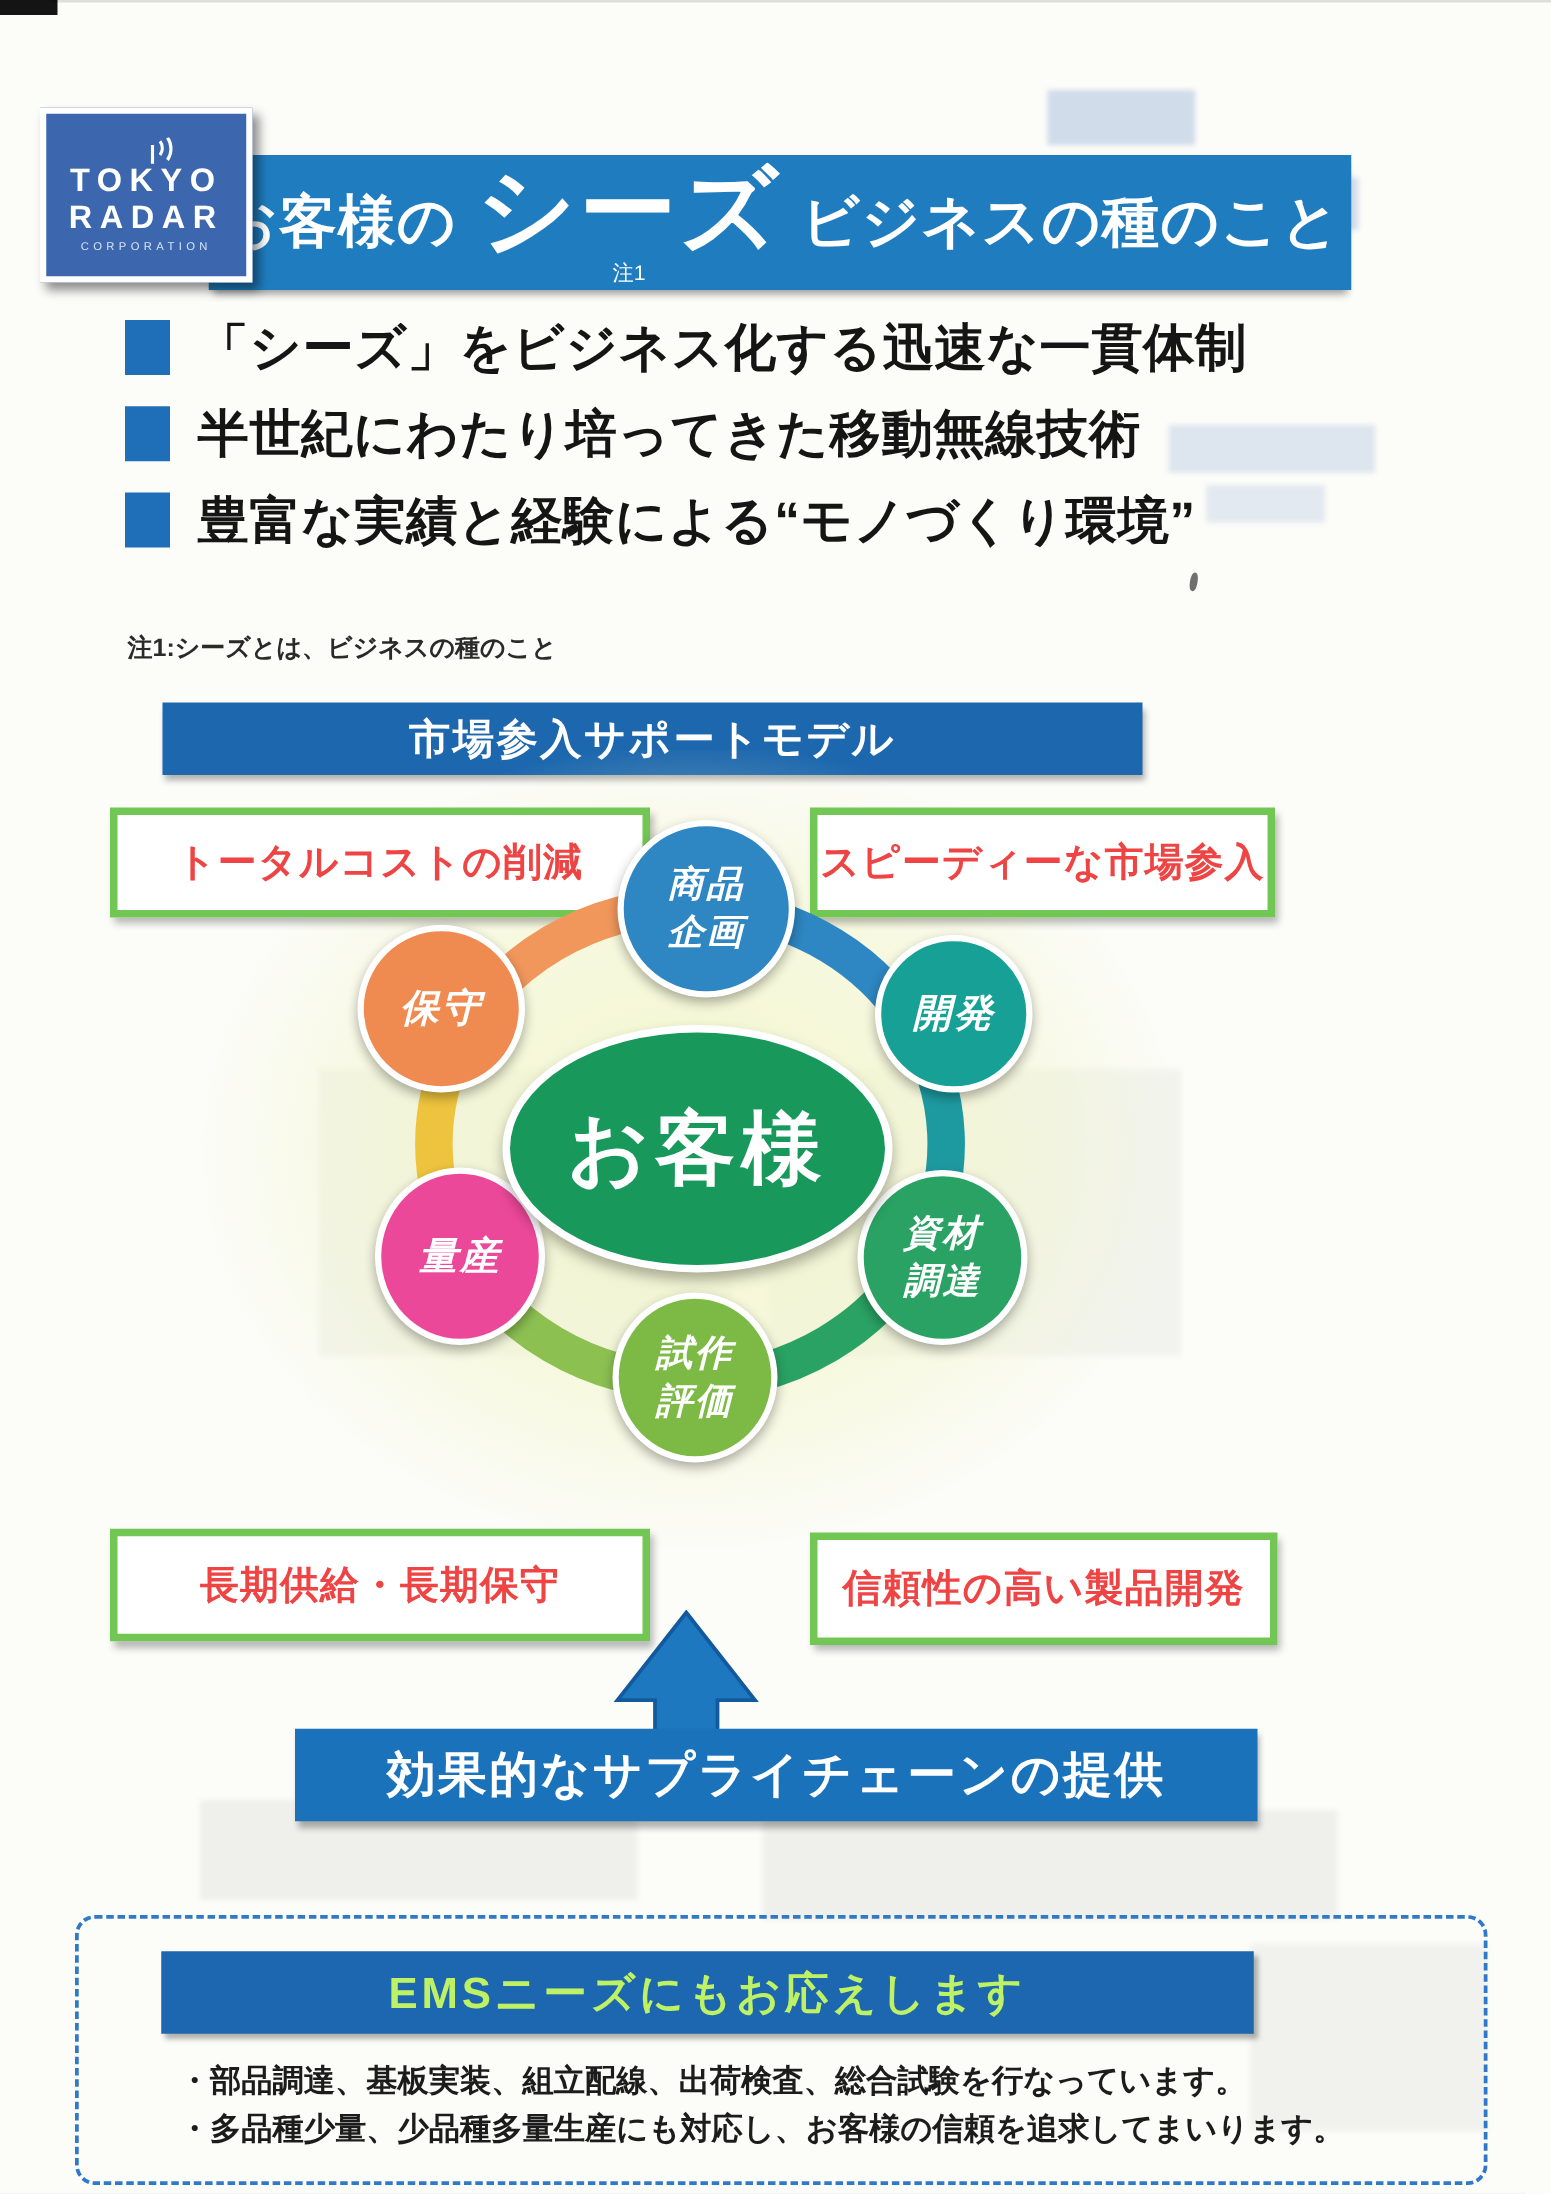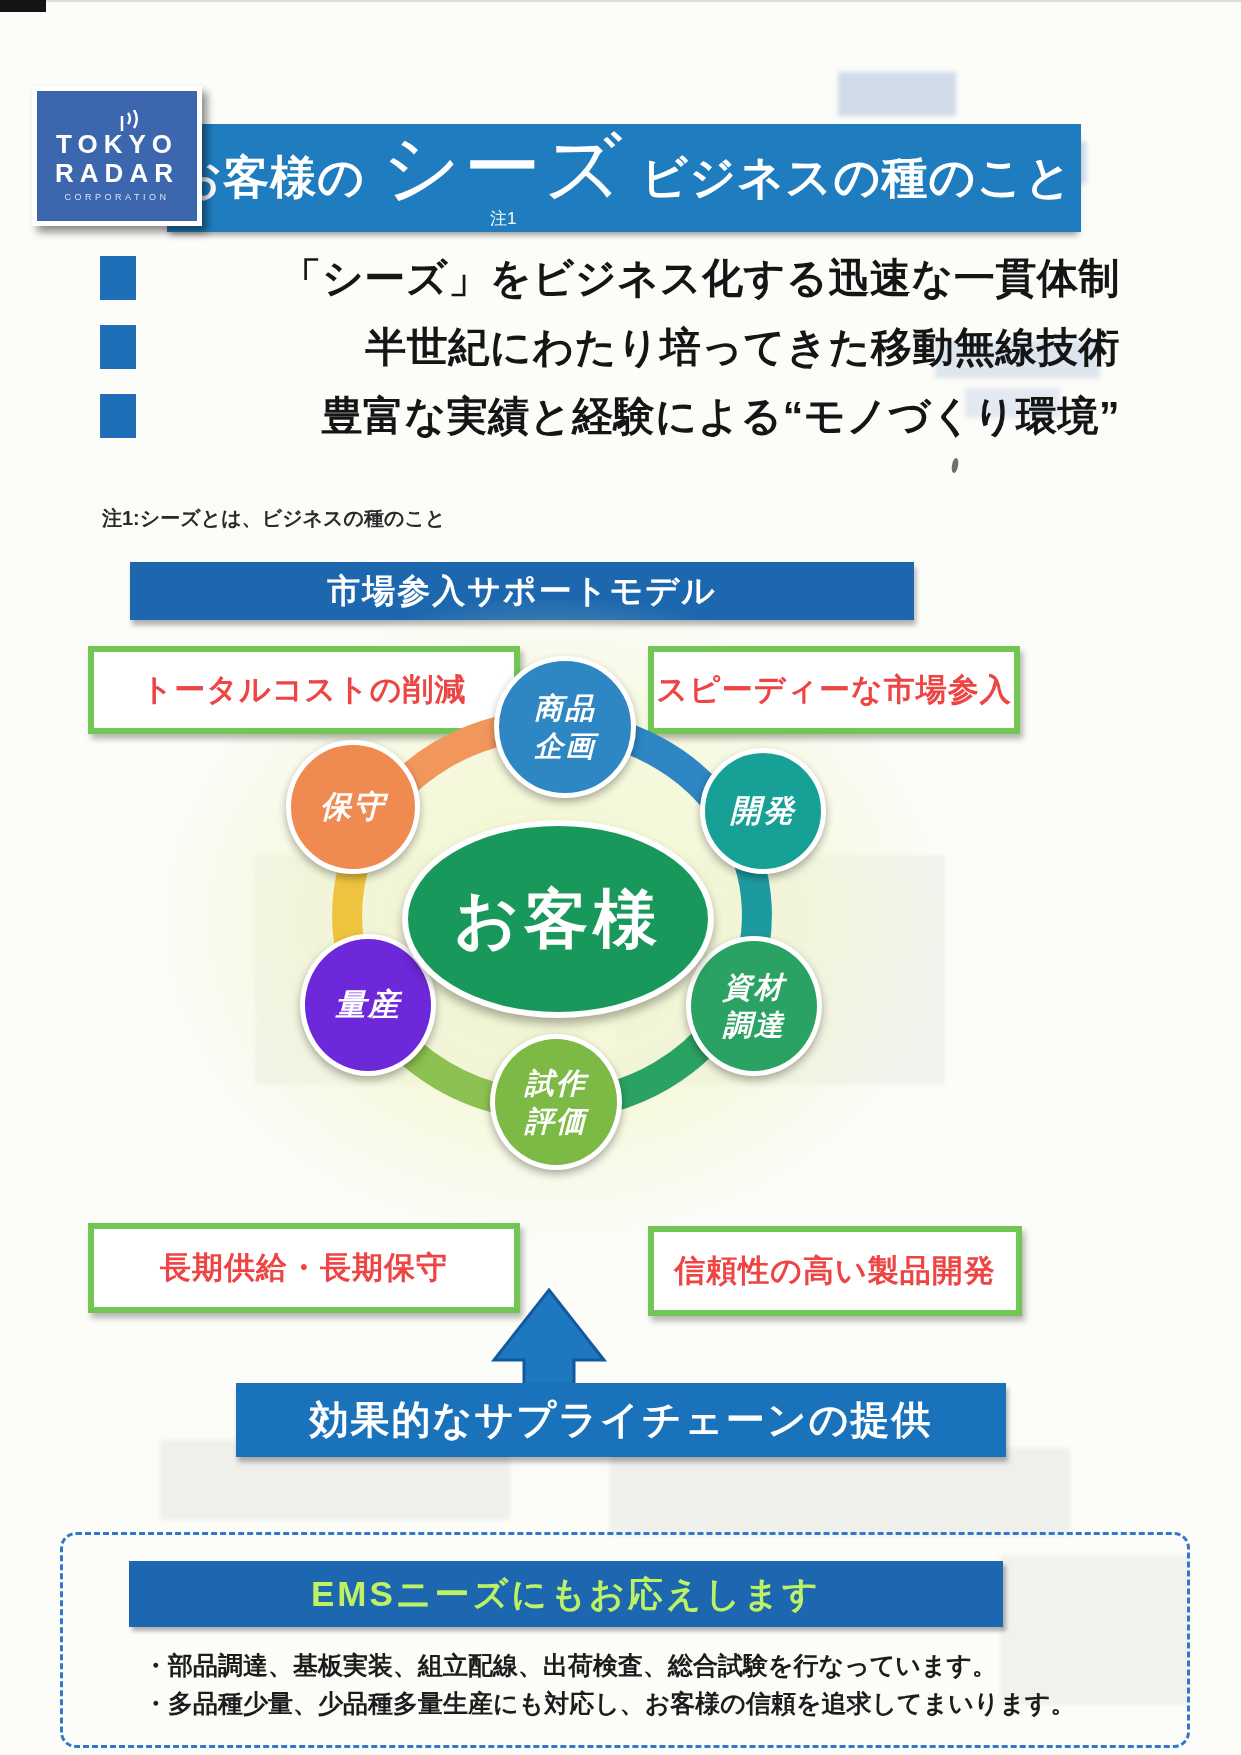--- a/index.html
+++ b/index.html
@@ -36,26 +36,26 @@
   .logo .l3{font-size:9px;letter-spacing:3.5px;color:#d9e3f4;margin-top:5px;}
 
   
   .hero{
     position:absolute;left:167px;top:124px;width:914px;height:108px;z-index:2;
     display:flex;align-items:center;justify-content:center;gap:16px;color:#fff;
     box-shadow:0 6px 6px -3px rgba(0,0,0,.38);
   }
   .hero .pre,.hero .suf{font-size:46px;font-weight:700;letter-spacing:1px;}
   .hero .hl-wrap{display:flex;flex-direction:column;align-items:center;margin-top:6px;}
-  .hero .hl{font-size:78px;font-weight:400;line-height:.92;letter-spacing:2px;}
+  .hero .hl{font-size:78px;font-weight:700;line-height:.92;letter-spacing:2px;}
   .hero .note{font-size:17px;font-weight:400;margin-top:3px;}
 
   
   .points{position:absolute;left:100px;top:250px;width:1020px;}
-  .point{display:flex;align-items:center;gap:22px;height:56px;margin-bottom:13px;justify-content:space-between;}
+  .point{display:flex;align-items:center;gap:22px;height:56px;margin-bottom:13px;}
   .sq{width:36px;height:44px;background:#1e6fb8;flex:0 0 auto;}
   .point .txt{font-size:41px;font-weight:700;color:#151515;letter-spacing:.5px;white-space:nowrap;}
   .footnote{position:absolute;left:102px;top:505px;font-size:20px;font-weight:600;color:#2a2a2a;}
 
   
   .sec-banner{
     position:absolute;left:130px;top:562px;width:784px;height:58px;
     display:flex;align-items:center;justify-content:center;color:#fff;
     font-size:33px;font-weight:600;letter-spacing:2px;
     box-shadow:2px 5px 5px rgba(0,0,0,.3);
@@ -202,21 +202,21 @@
     <span>開発</span>
   </div>
   <div class="node n2" style="background: rgb(42, 162, 99);">
     <span>資材</span>
     <span>調達</span>
   </div>
   <div class="node n3" style="background: rgb(124, 186, 69);">
     <span>試作</span>
     <span>評価</span>
   </div>
-  <div class="node n4" style="background: #6d28d9;">
+  <div class="node n4" style="background: #ec4899;">
     <span>量産</span>
   </div>
   <div class="node n5" style="background: rgb(239, 138, 80);">
     <span>保守</span>
   </div>
 
   <div class="center-ellipse" style="background: rgb(24, 153, 91);">お客様</div>
 
   <svg class="up-arrow" width="140" height="100" viewBox="0 0 140 100">
     <polygon points="69,2 124,72 94,72 94,98 44,98 44,72 14,72" stroke="#13599e" stroke-width="3" style="fill: rgb(30, 120, 192);"></polygon>

